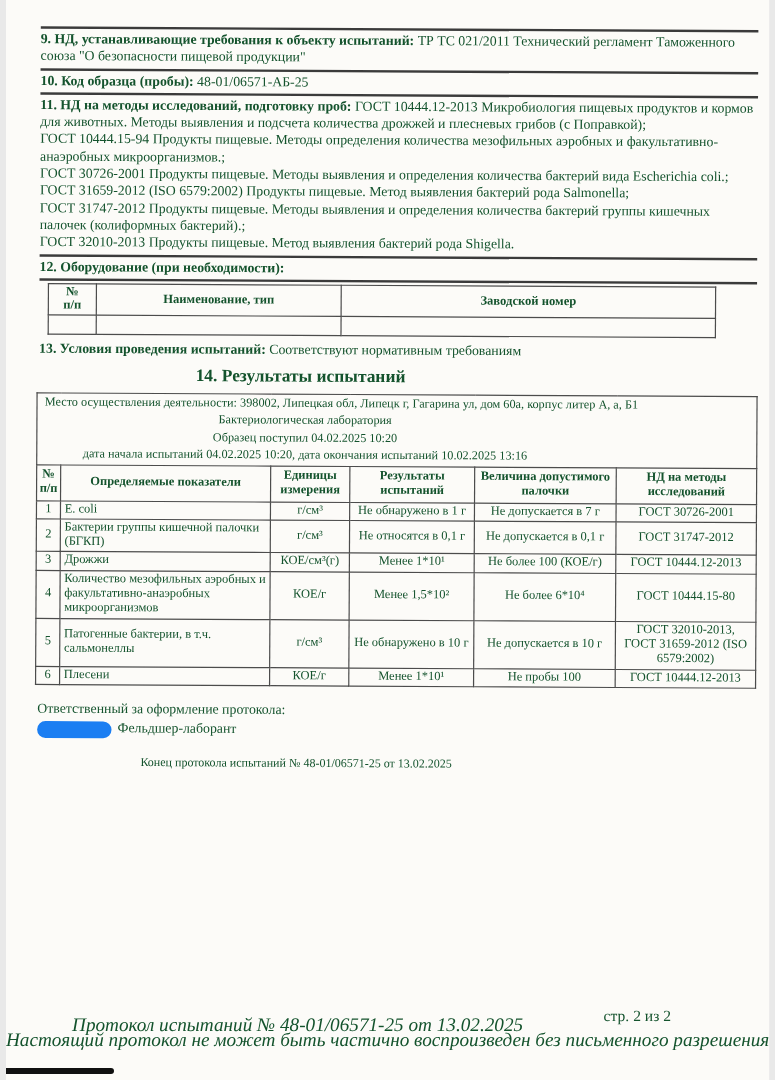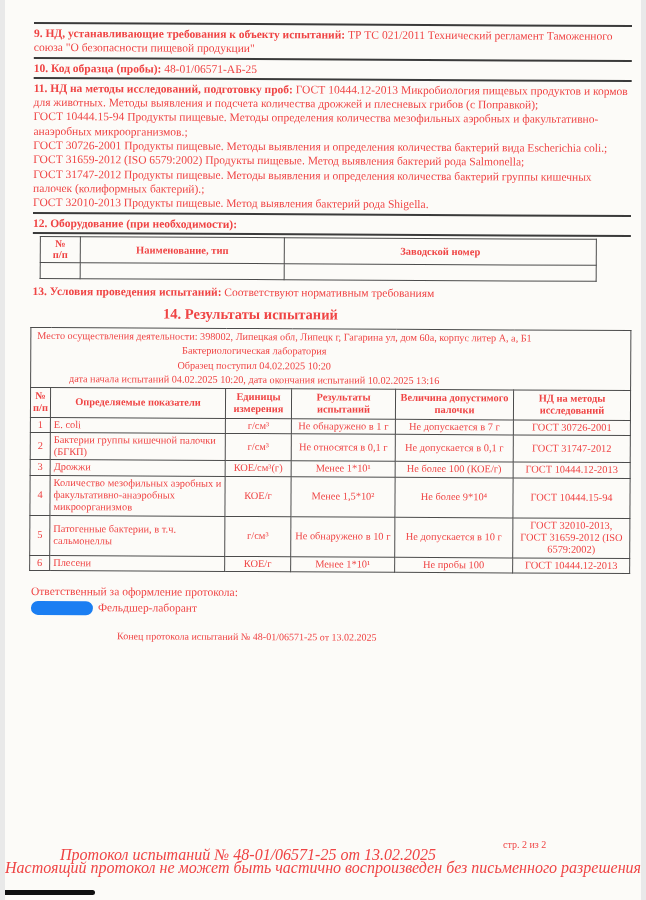--- a/index.html
+++ b/index.html
@@ -1,18 +1,18 @@
 <!DOCTYPE html>
 <html><head>
 <meta charset="utf-8">
 <style>
   html,body{margin:0;padding:0;background:#e9e9e9;}
   .page{
     position:relative;width:636px;height:900px;background:#fcfbf8;
-    font-family:"Liberation Serif","DejaVu Serif",serif;color:#ef4444;
+    font-family:"Liberation Serif","DejaVu Serif",serif;color:#14532d;
     overflow:hidden;margin:0 auto;
   }
   .content{position:absolute;left:29px;top:22px;width:598px;
     transform:rotate(.3deg);transform-origin:20px 0;}
   .hr{border-top:2px solid #3b3b3b;height:0;}
   .sec{margin:2px 0;font-size:11.5px;line-height:14.3px;}
   .sec b{font-weight:bold;}
   .preline{white-space:pre-line;}
   
   .equip{border-collapse:collapse;table-layout:fixed;width:556px;margin:2px 0 5px 7px;
@@ -33,21 +33,21 @@
   .intro .iwrap{width:434px;margin-left:3px;text-align:center;font-size:10.2px;
     line-height:14.2px;}
   .intro .iwrap div{white-space:nowrap;}
   .h14{font-size:14.5px;font-weight:bold;margin:7px 0 5px;width:436px;
     text-align:center;}
   .resp{margin-top:13px;font-size:11.5px;line-height:14.5px;}
   .resp-row{display:flex;align-items:center;margin-top:2px;}
   .redact{display:inline-block;width:62px;height:14px;border-radius:7px;
     margin-right:5px;background:#1b7ef2;}
   .endline{margin-top:15px;width:432px;text-align:center;font-size:10px;}
-  .pagenum{position:absolute;left:498px;top:839px;font-size:10px;}
+  .pagenum{position:absolute;left:498px;top:839px;font-size:13px;}
   .footer{position:absolute;left:0;top:848px;width:486px;text-align:center;
     font-size:16px;line-height:13.4px;font-style:italic;}
   .footer div{white-space:nowrap;}
   .scan-strip{position:absolute;left:0;top:890px;width:90px;height:5px;
     background:#101010;border-radius:0 3px 3px 0;}
 </style>
 </head>
 <body>
 
 <div class="page">
@@ -155,22 +155,22 @@
     <td class="c">Менее 1*10¹</td>
     <td class="c">Не более 100  (КОЕ/г)</td>
     <td class="c">ГОСТ 10444.12-2013</td>
   </tr>
 
   <tr>
     <td class="c">4</td>
     <td class="l">Количество мезофильных аэробных и факультативно-анаэробных микроорганизмов</td>
     <td class="c">КОЕ/г</td>
     <td class="c">Менее 1,5*10²</td>
-    <td class="c">Не более 9*10⁴</td>
-    <td class="c">ГОСТ 10444.15-94</td>
+    <td class="c">Не более 6*10⁴</td>
+    <td class="c">ГОСТ 10444.15-80</td>
   </tr>
 
   <tr>
     <td class="c">5</td>
     <td class="l">Патогенные бактерии, в т.ч. сальмонеллы</td>
     <td class="c">г/см³</td>
     <td class="c">Не обнаружено в 10 г</td>
     <td class="c">Не допускается в 10 г</td>
     <td class="c">ГОСТ 32010-2013, ГОСТ 31659-2012 (ISO 6579:2002)</td>
   </tr>

